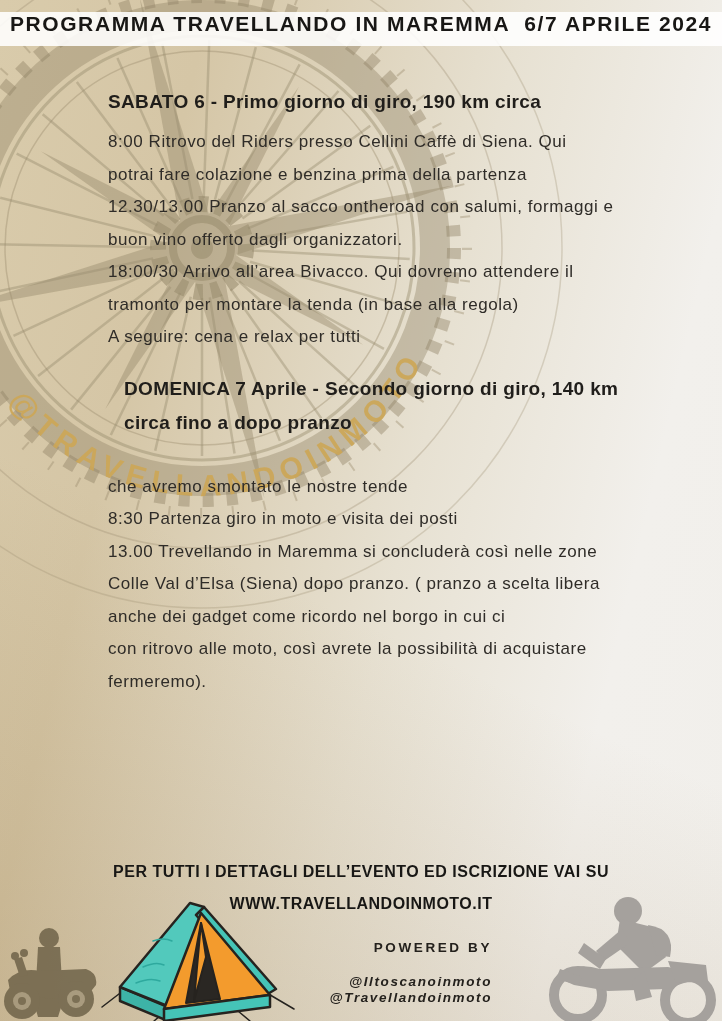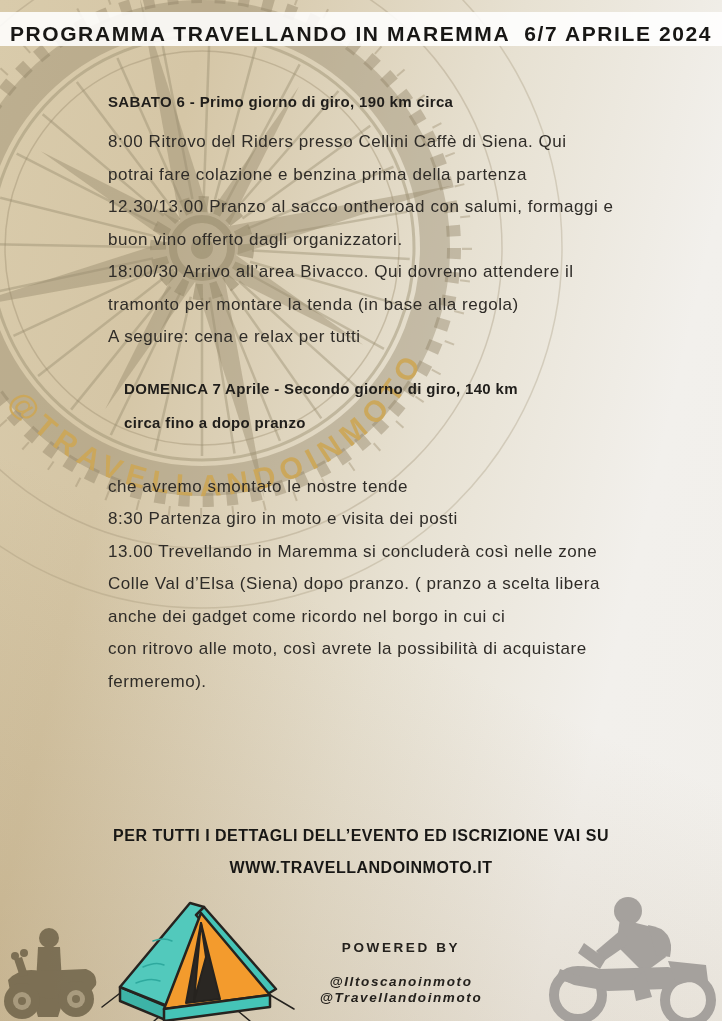--- a/index.html
+++ b/index.html
@@ -11,45 +11,45 @@
     font-family:"Liberation Sans","DejaVu Sans",sans-serif;
     background:
       linear-gradient(25deg, rgba(158,130,84,0.28) 0%, rgba(158,130,84,0.0) 42%),
       linear-gradient(103deg, #d9cbab 0%, #d5c6a6 22%, #e7e1d2 55%, #f2f0ec 80%, #f1efeb 100%);
   }
   svg{display:block;}
   .watermark{position:absolute;left:0;top:0;pointer-events:none;}
   .titlebar{
     position:absolute;left:0;top:12px;right:0;height:34px;
     background:rgba(255,255,255,0.88);
-    display:flex;align-items:flex-end;justify-content:center;
+    display:flex;align-items:flex-start;justify-content:center;
   }
   .titlebar h1{
     margin:0;font-size:21px;font-weight:bold;letter-spacing:1.6px;
     color:#181715;white-space:pre;
   }
   .content{
     position:absolute;left:108px;top:91px;width:575px;
     color:#2f2c28;font-size:17px;letter-spacing:0.55px;
   }
   .content h2{
-    margin:0 0 13px 0;font-size:15px;line-height:22px;font-weight:bold;
+    margin:0 0 13px 0;font-size:19px;line-height:22px;font-weight:bold;
     color:#201e1b;letter-spacing:0.35px;
   }
   .content h2.dom{margin:18px 0 0 16px;line-height:34px;}
   .line{line-height:32.5px;white-space:nowrap;}
   .gap{margin-top:31px;}
   .gap2{margin-top:21px;}
   .cta{
-    position:absolute;left:0;right:0;top:820px;text-align:center;
+    position:absolute;left:0;right:0;top:856px;text-align:center;
     font-weight:bold;color:#181715;font-size:16px;letter-spacing:0.5px;
   }
   .cta div{line-height:32px;}
   .powered{
-    position:absolute;left:301px;top:940px;width:200px;text-align:center;
+    position:absolute;left:292px;top:940px;width:200px;text-align:right;
     color:#24211d;
   }
   .powered .pb{font-size:13.5px;font-weight:bold;letter-spacing:2.6px;margin-bottom:19px;}
   .powered .handle{font-size:13.5px;font-weight:bold;letter-spacing:1.6px;line-height:16px;font-style:italic;}
   .illu{position:absolute;pointer-events:none;}
 </style>
 </head>
 <body>
 
 <div class="page">

